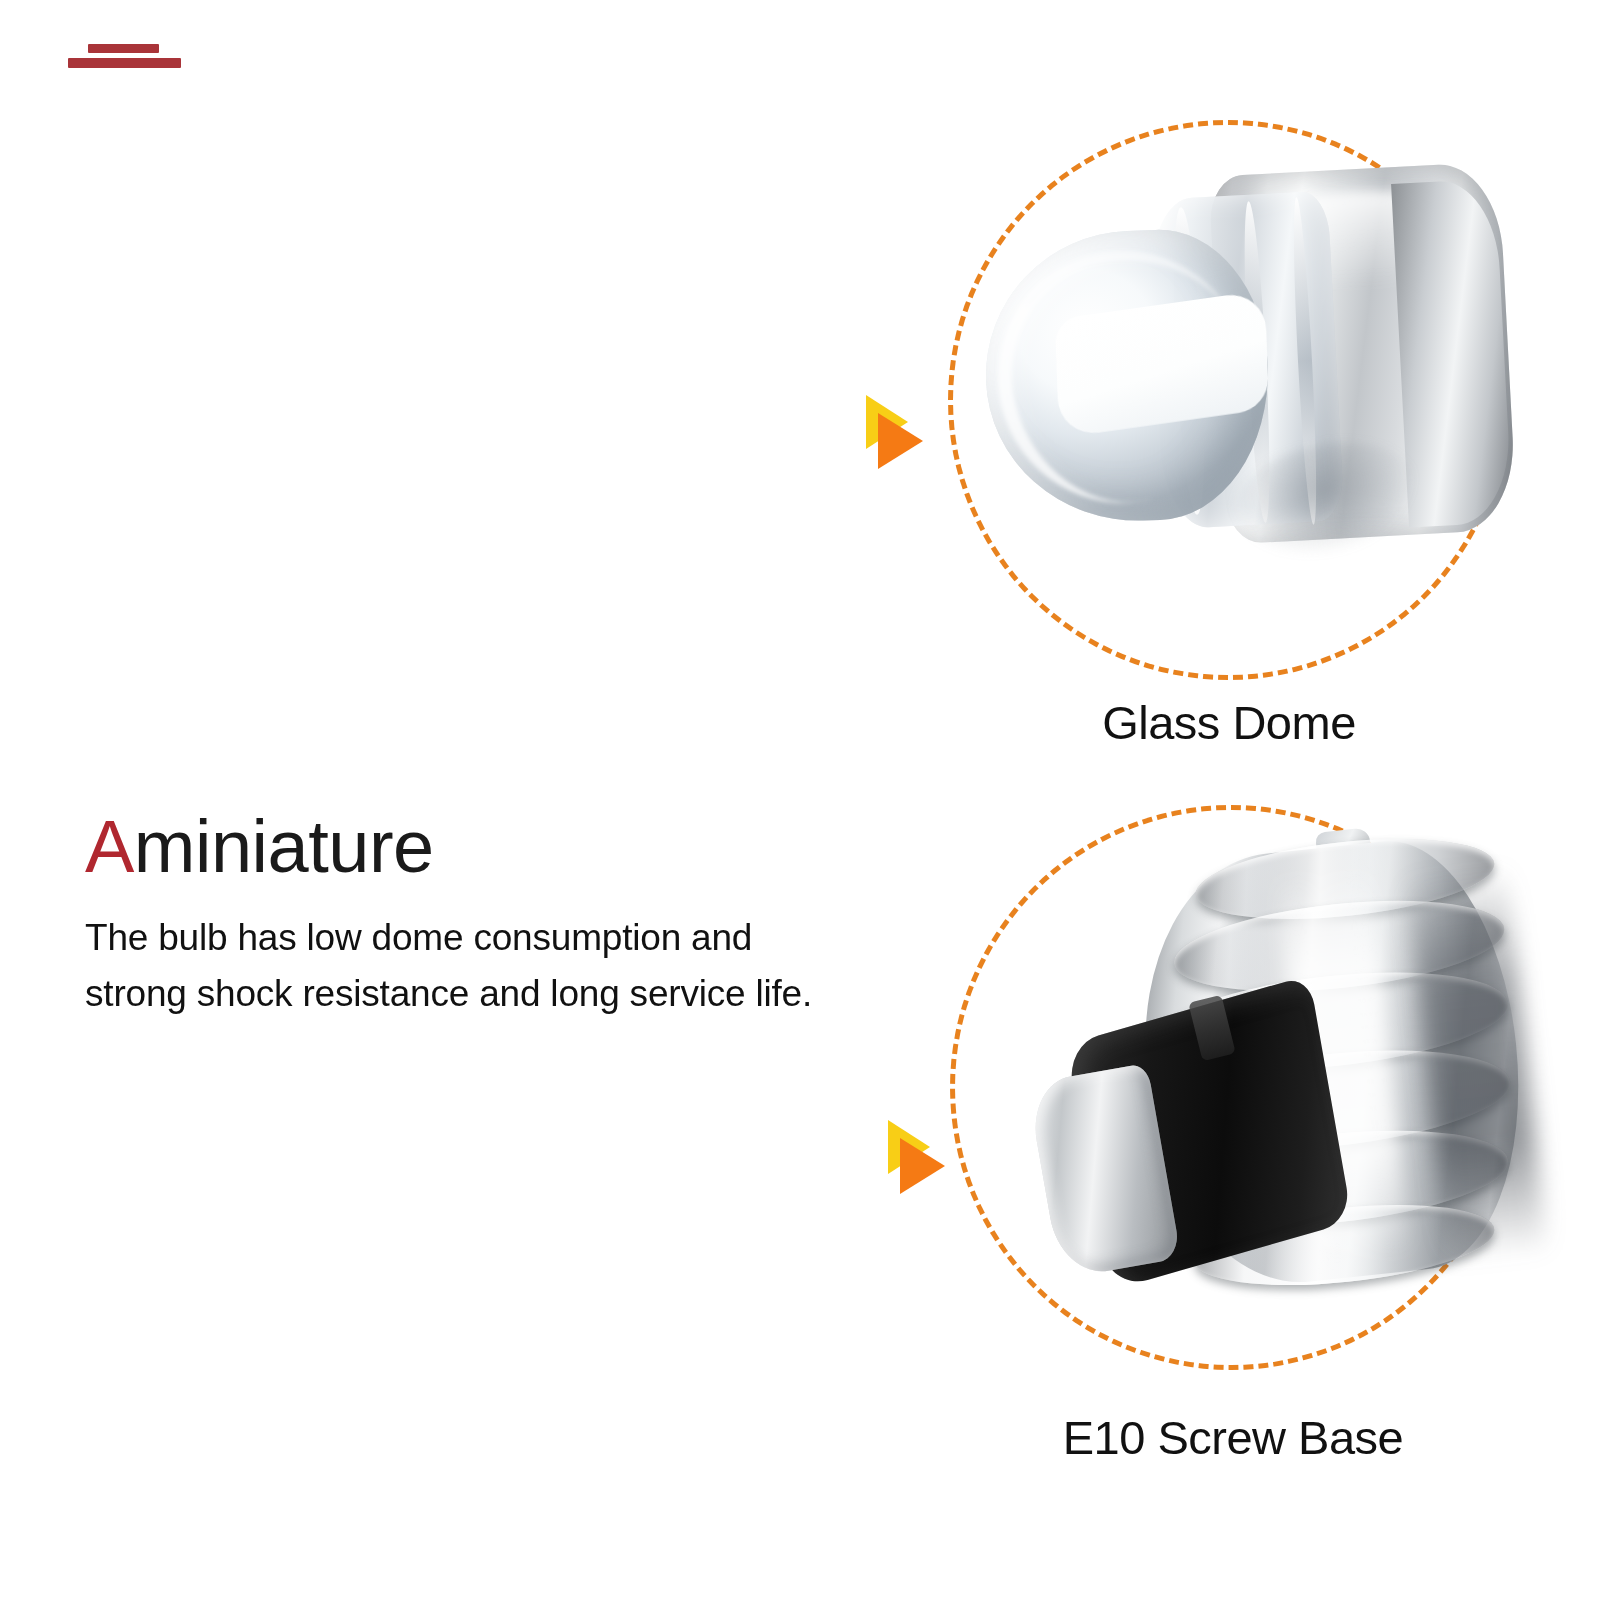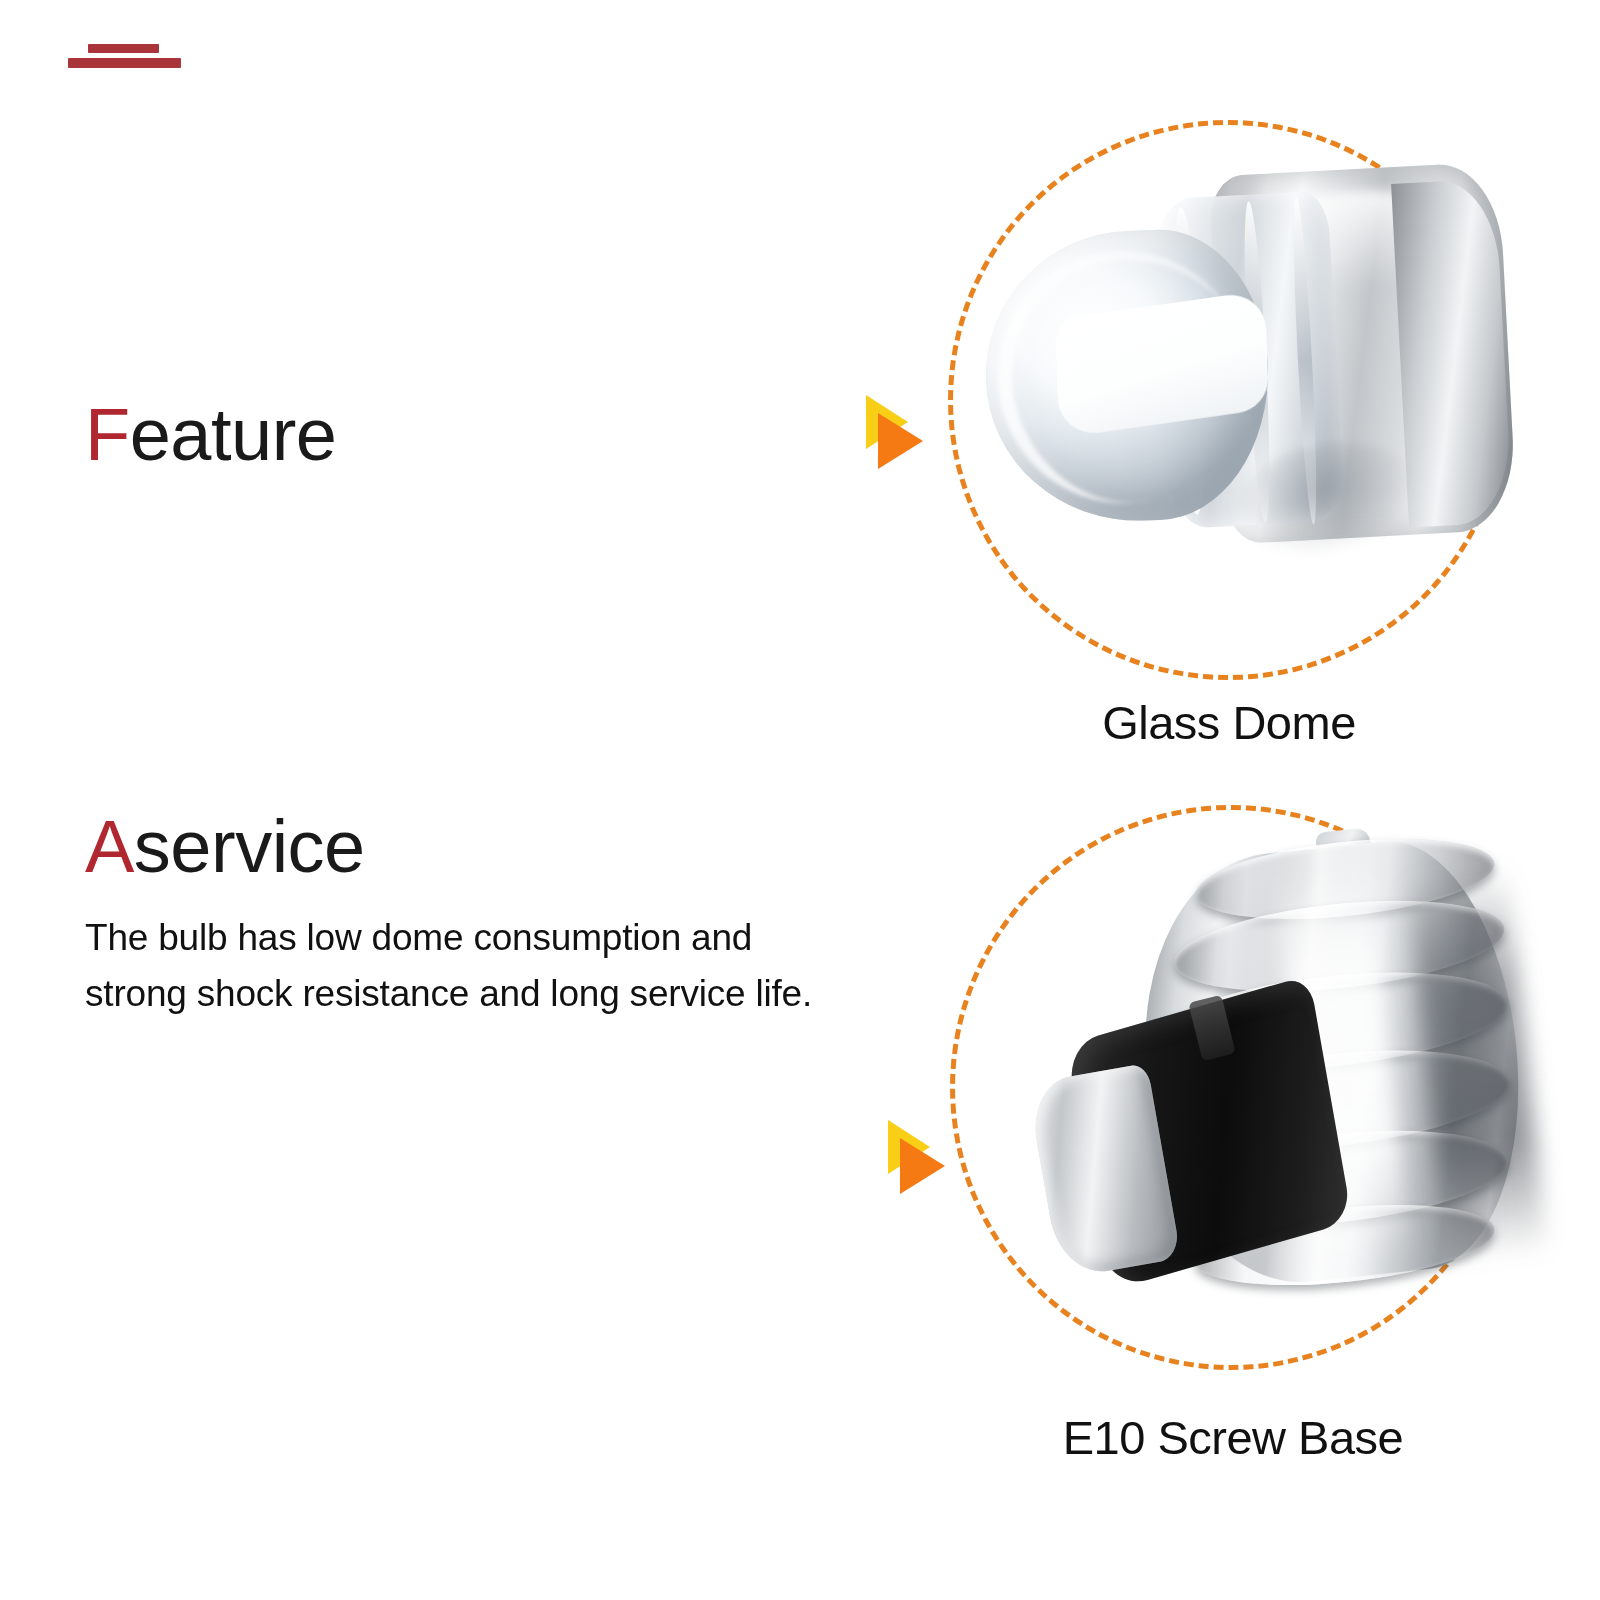--- a/index.html
+++ b/index.html
@@ -331,25 +331,24 @@
 <div class="page">
 
   <div class="brand-mark">
     <div class="brand-bar brand-bar-top"></div>
     <div class="brand-bar brand-bar-bottom"></div>
   </div>
 
   <div class="text-col">
 
     <div class="block block-feature">
-      <div class="block-heading"><span class="initial">F</span><span>eature</span></div>
     </div>
 
     <div class="block block-advantage">
-      <div class="block-heading"><span class="initial">A</span><span>service</span></div>
+      <div class="block-heading"><span class="initial">A</span><span>miniature</span></div>
       <div class="block-body">The bulb has low dome consumption and strong shock resistance and long service life.</div>
     </div>
 
   </div>
 
   <div class="photo-col">
 
     <div class="figure figure-1">
 
       <div class="pointer">

